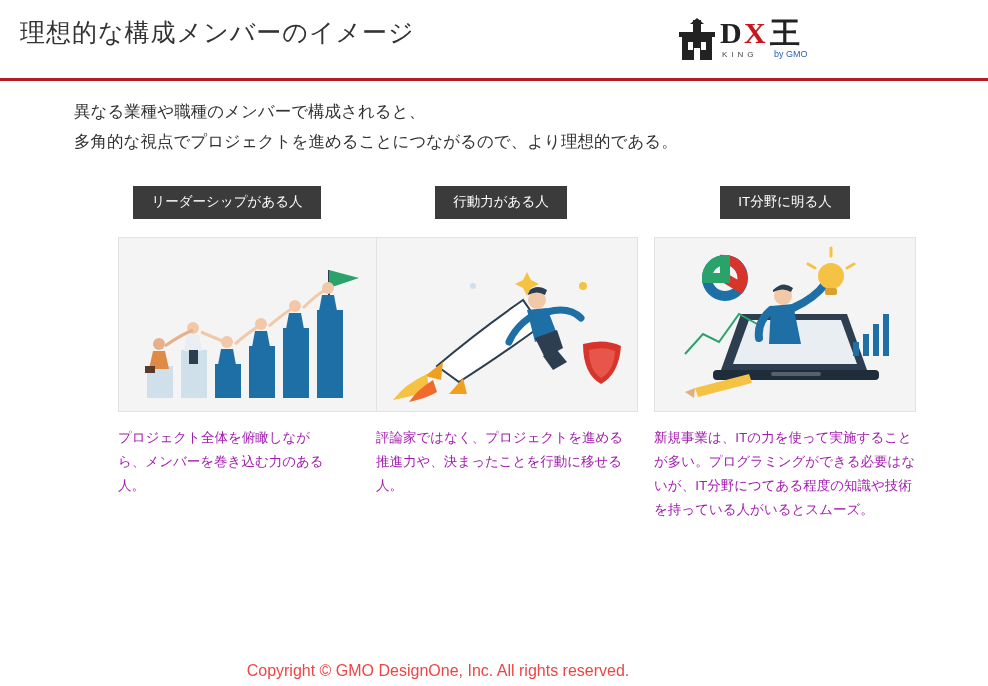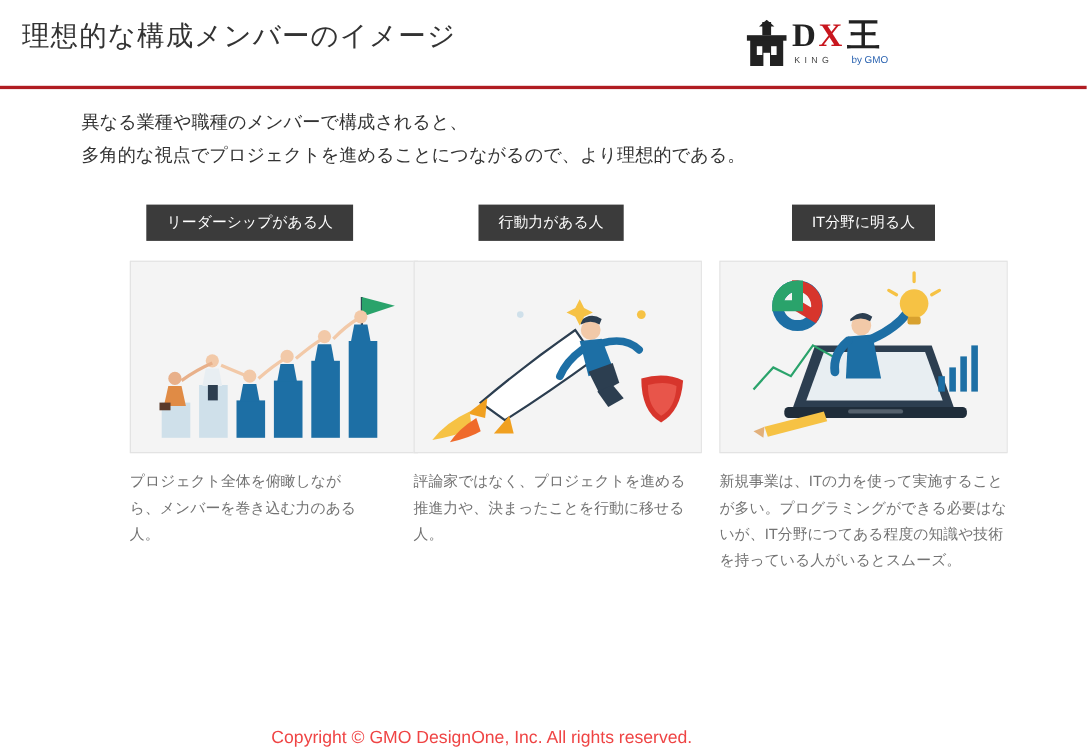--- a/index.html
+++ b/index.html
@@ -83,21 +83,21 @@
   .thumb {
     position: relative;
     margin-top: 18px;
     width: 262px; height: 175px;
     background: #f4f4f4;
     border: 1px solid #e2e2e2;
     overflow: hidden;
   }
   .caption {
     margin-top: 14px;
-    font-size: 13.5px; color: #737373; line-height: 24px;
+    font-size: 13.5px; color: #a21caf; line-height: 24px;
   }
 
   
   .footer-copy {
     position: absolute; left: 0; top: 662px; width: 876px;
     text-align: center; font-size: 16px; color: #ef4444;
   }
   .footer-page {
     position: absolute; right: 22px; top: 684px;
     font-size: 14px; font-weight: bold; color: #222;

